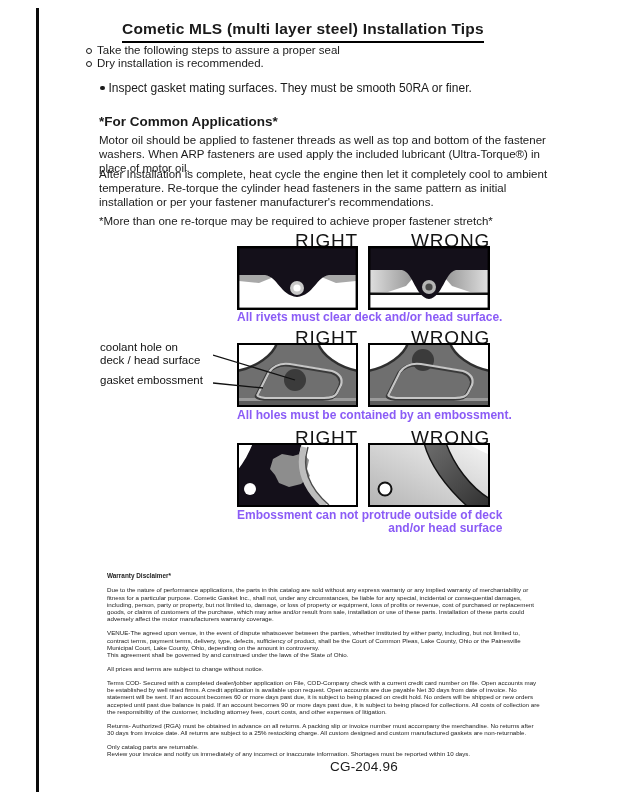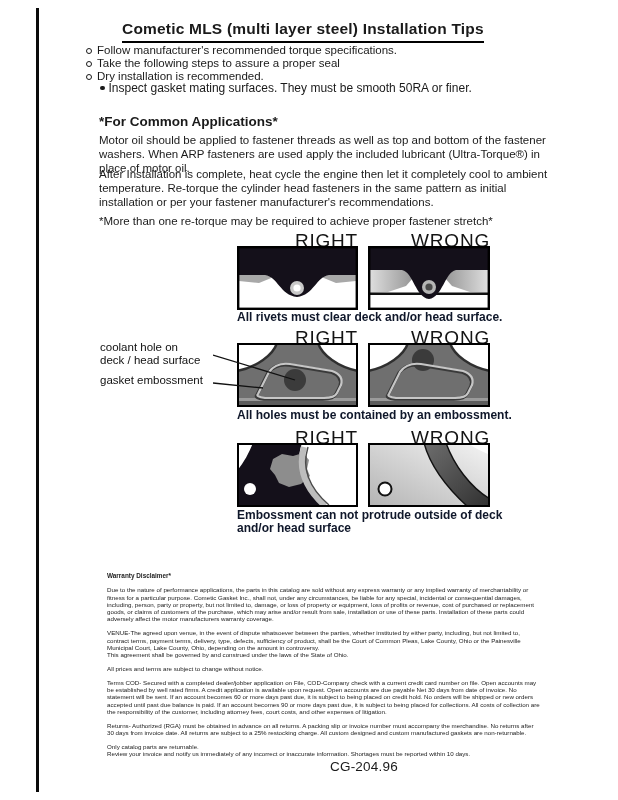--- a/index.html
+++ b/index.html
@@ -28,45 +28,41 @@
   .p1{top:133px;}
   .p2{top:167px;}
   .note{top:214px;}
   .dg-label{position:absolute;font-size:19px;letter-spacing:.8px;color:#141414;text-align:right;}
   .lbl-left{left:237px;width:121px;}
   .lbl-right{left:368px;width:122px;}
   .panel{position:absolute;}
   .panel svg{display:block;}
   .pan-left{left:237px;width:121px;height:64px;}
   .pan-right{left:368px;width:122px;height:64px;}
-  .caption{position:absolute;left:237px;font-size:12px;font-weight:bold;line-height:13px;color:#0f172a;}
+  .caption{position:absolute;left:237px;font-size:12px;font-weight:bold;line-height:13px;color:#8b5cf6;text-align:right;}
   .annot{
     position:absolute;left:100px;width:113px;text-align:left;
     font-size:11.5px;line-height:12.5px;color:#111;
   }
   .leaders{position:absolute;left:213px;top:345px;width:110px;height:55px;pointer-events:none;}
   .disclaimer{position:absolute;left:107px;top:572px;width:434px;font-size:6.2px;line-height:7.3px;color:#222;}
   .disclaimer h4{margin:0 0 7px 0;font-size:6.4px;font-weight:bold;}
   .disclaimer p{margin:0 0 6.5px 0;white-space:pre-line;}
   .footer-num{position:absolute;left:330px;top:759px;font-size:13.5px;color:#1a1a1a;letter-spacing:.2px;}
 </style>
 </head>
 <body>
 
 <div class="page">
 
   <div class="edge-line"></div>
 
   <div class="title">Cometic MLS (multi layer steel) Installation Tips</div>
 
   <div class="bullets">
-    <div class="bullet-row">
-      <span class="marker-open"></span>
-      <span>Follow manufacturer's recommended torque specifications.</span>
-    </div>
     <div class="bullet-row">
       <span class="marker-open"></span>
       <span>Take the following steps to assure a proper seal</span>
     </div>
     <div class="bullet-row">
       <span class="marker-open"></span>
       <span>Dry installation is recommended.</span>
     </div>
   </div>
 

